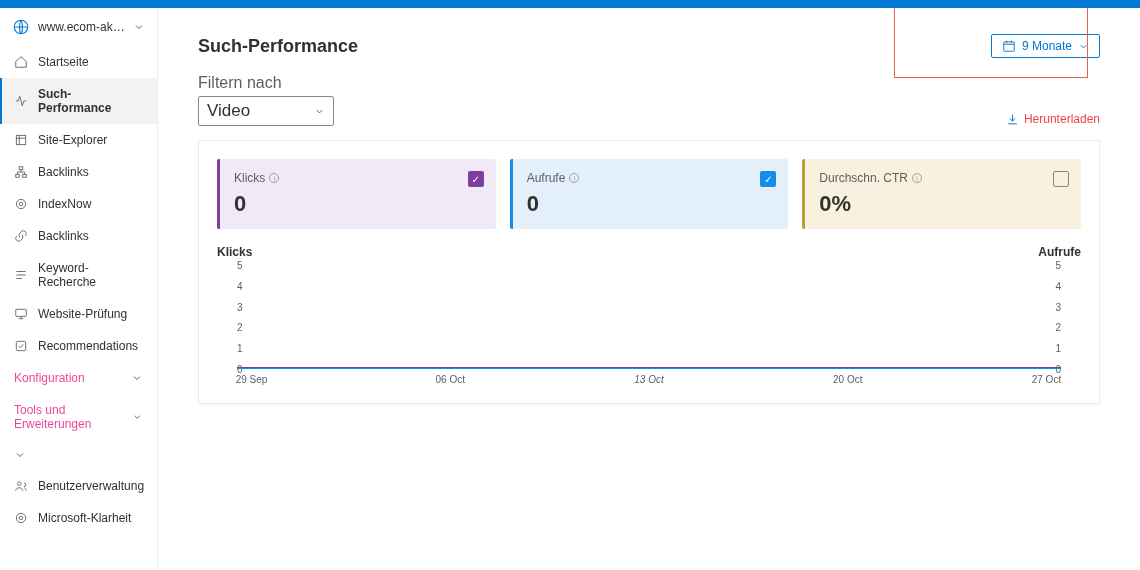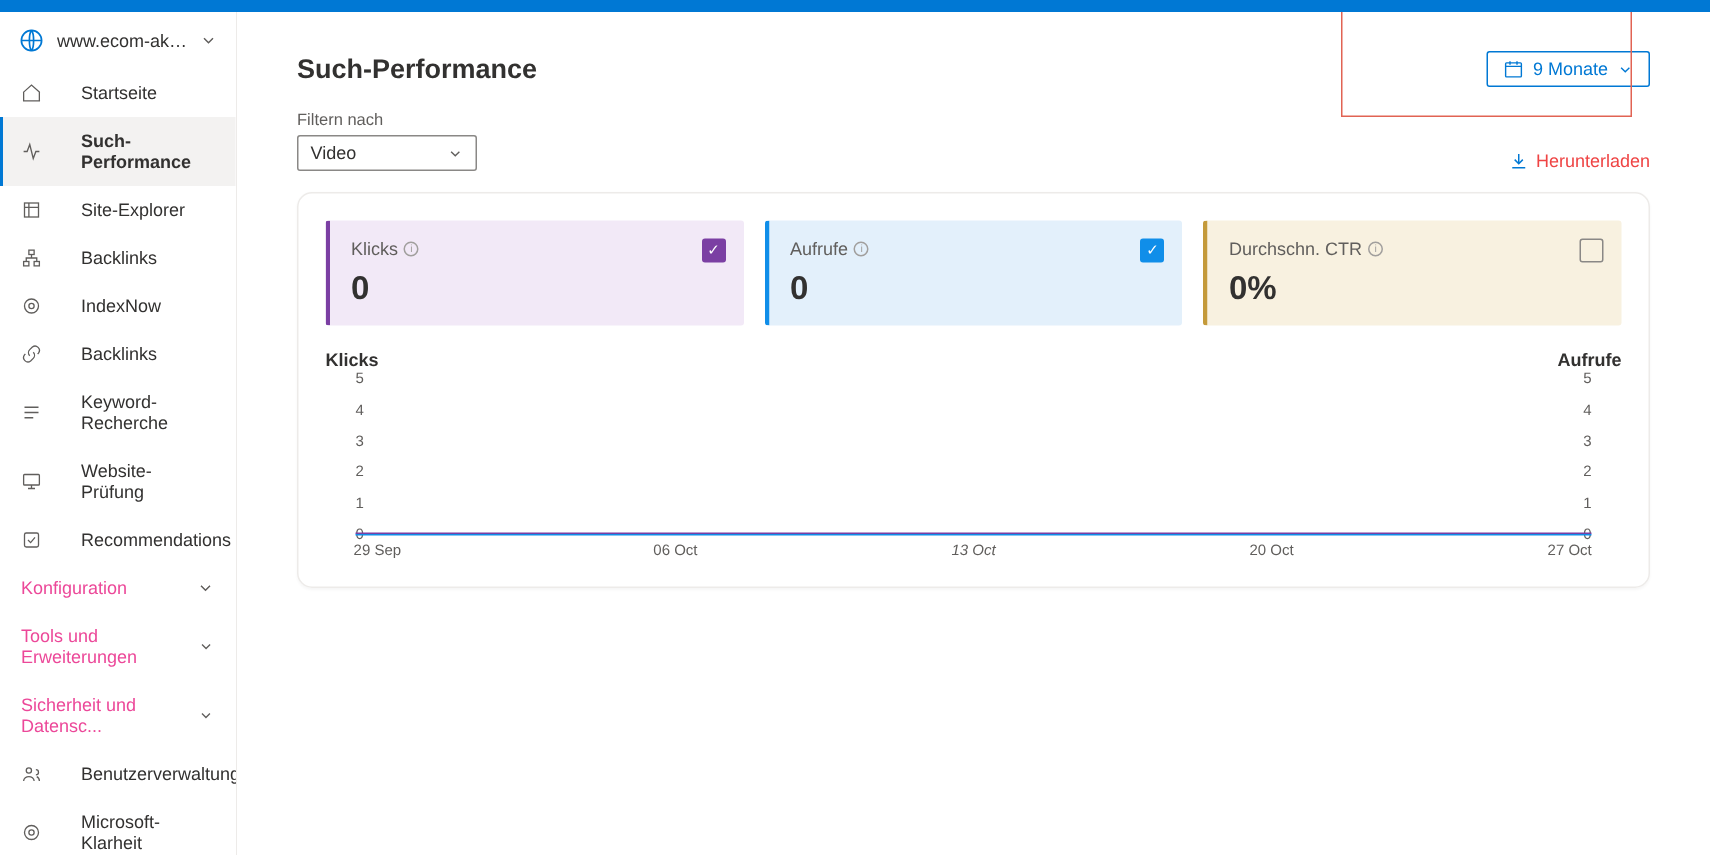--- a/index.html
+++ b/index.html
@@ -7,44 +7,44 @@
 
 .topbar { height: 8px; background: #0078d4; display: flex; align-items: center; padding: 0 10px; color: #fff; font-size: 12px; gap: 8px; }
 
 .layout { display: flex; height: calc(100% - 8px); }
 
 .sidebar { width: 158px; border-right: 1px solid #edebe9; display: flex; flex-direction: column; background: #fff; overflow-y: auto; }
 .site-sel { display: flex; align-items: center; padding: 10px 12px; gap: 8px; font-size: 12px; cursor: pointer; }
 .site-sel svg { flex: 0 0 auto; }
 .site-sel span { flex: 1; overflow: hidden; text-overflow: ellipsis; white-space: nowrap; }
 
-.nav-item { display: flex; align-items: center; gap: 26px; padding: 9px 14px; font-size: 12px; cursor: pointer; color: #323130; }
+.nav-item { display: flex; align-items: center; gap: 10px; padding: 9px 14px; font-size: 12px; cursor: pointer; color: #323130; }
 .nav-item.active { background: #f3f2f1; font-weight: 600; position: relative; }
 .nav-item.active::before { content: ""; position: absolute; left: 0; top: 0; bottom: 0; width: 2px; background: #0078d4; }
 .nav-icon { width: 14px; height: 14px; color: #605e5c; display: flex; align-items: center; justify-content: center; }
 
 .nav-group { display: flex; align-items: center; justify-content: space-between; padding: 9px 14px; font-size: 12px; color: #ec4899; cursor: pointer; }
 .nav-group .chev { color: #605e5c; }
 
 .main { flex: 1; overflow: auto; padding: 0; position: relative; }
 .header-row { display: flex; align-items: center; justify-content: space-between; padding: 26px 40px 12px 40px; }
 .page-title { font-size: 18px; font-weight: 600; color: #323130; }
 
 .date-btn { border: 1px solid #0078d4; color: #0078d4; padding: 4px 10px; font-size: 12px; display: inline-flex; align-items: center; gap: 6px; border-radius: 2px; cursor: pointer; background: #fff; }
 .date-btn .chev { color: #0078d4; }
 
 .highlight-box { position: absolute; top: -4px; right: 52px; width: 194px; height: 74px; border: 1px solid #e16353; pointer-events: none; }
 
 .controls-row { display: flex; align-items: flex-end; justify-content: space-between; padding: 4px 40px 10px 40px; }
-.filter-block label { display: block; font-size: 11px; color: #605e5c; margin-bottom: 4px; }
-.filter-select { border: 1px solid #8a8886; font-size: 12px; padding: 4px 8px; width: 120px; display: inline-flex; align-items: center; justify-content: space-between; cursor: pointer; border-radius: 2px; background: #fff; }
+.filter-block label { display: block; font-size: 16px; color: #605e5c; margin-bottom: 4px; }
+.filter-select { border: 1px solid #8a8886; font-size: 17px; padding: 4px 8px; width: 136px; display: inline-flex; align-items: center; justify-content: space-between; cursor: pointer; border-radius: 2px; background: #fff; }
 
 .download-link { color: #ef4444; font-size: 12px; display: inline-flex; align-items: center; gap: 5px; cursor: pointer; }
 
-.card { margin: 4px 40px 30px 40px; border: 1px solid #edebe9; border-radius: 10px; padding: 18px; box-shadow: 0 1px 2px rgba(0,0,0,.04); display: flex; flex-direction: column; gap: 16px; }
+.card { margin: 4px 40px 30px 40px; border: 1px solid #edebe9; border-radius: 0; padding: 18px; box-shadow: 0 1px 2px rgba(0,0,0,.04); display: flex; flex-direction: column; gap: 16px; }
 
 .metrics { display: flex; gap: 14px; }
 .metric { flex: 1; border-radius: 2px; padding: 12px 14px; position: relative; border-left: 3px solid; }
 .metric .m-label { font-size: 12px; color: #605e5c; display: flex; align-items: center; gap: 4px; }
 .metric .m-value { font-size: 22px; font-weight: 600; margin-top: 6px; }
 .metric .chk { position: absolute; top: 12px; right: 12px; width: 16px; height: 16px; border-radius: 2px; display: flex; align-items: center; justify-content: center; color: #fff; font-size: 10px; cursor: pointer; }
 .m-klicks { background: #f2e9f7; border-left-color: #7b3fa3; }
 .m-klicks .chk { background: #7b3fa3; }
 .m-aufrufe { background: #e3f0fb; border-left-color: #108ee9; }
 .m-aufrufe .chk { background: #108ee9; }
@@ -166,21 +166,20 @@
           <path d="M6 9l6 6 6-6"></path>
         </svg>
     </div>
     <div class="nav-group">
       <span>Tools und Erweiterungen</span>
       <svg class="chev" width="12" height="12" viewBox="0 0 24 24" fill="none" stroke="currentColor" stroke-width="2">
           <path d="M6 9l6 6 6-6"></path>
         </svg>
     </div>
     <div class="nav-group">
-      <span>Sicherheit und Datensc...</span>
       <svg class="chev" width="12" height="12" viewBox="0 0 24 24" fill="none" stroke="currentColor" stroke-width="2">
           <path d="M6 9l6 6 6-6"></path>
         </svg>
     </div>
 
     <div class="nav-item">
       <span class="nav-icon">
           <svg width="14" height="14" viewBox="0 0 24 24" fill="none" stroke="currentColor" stroke-width="1.5">
             <circle cx="9" cy="8" r="3"></circle>
             <path d="M3 20c0-3 3-5 6-5s6 2 6 5M17 7a3 3 0 0 1 0 6M21 20c0-2-1-4-3-5"></path>

